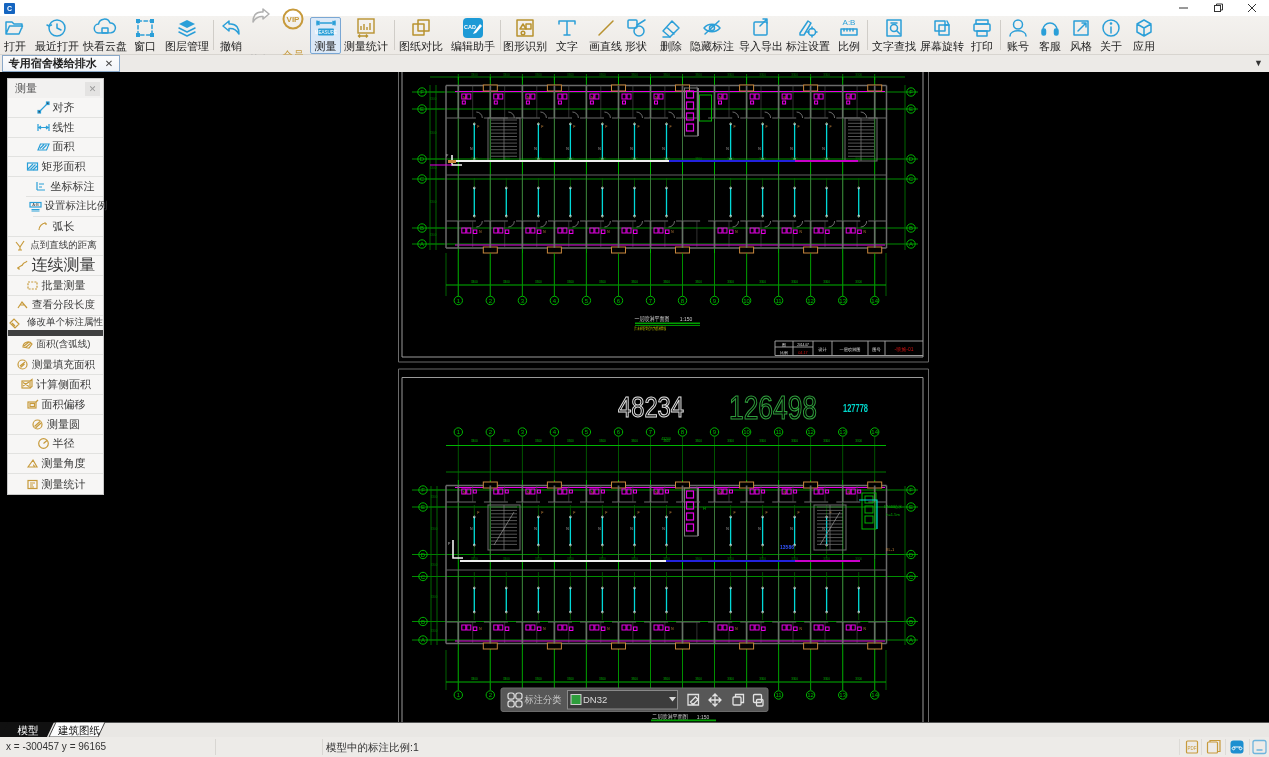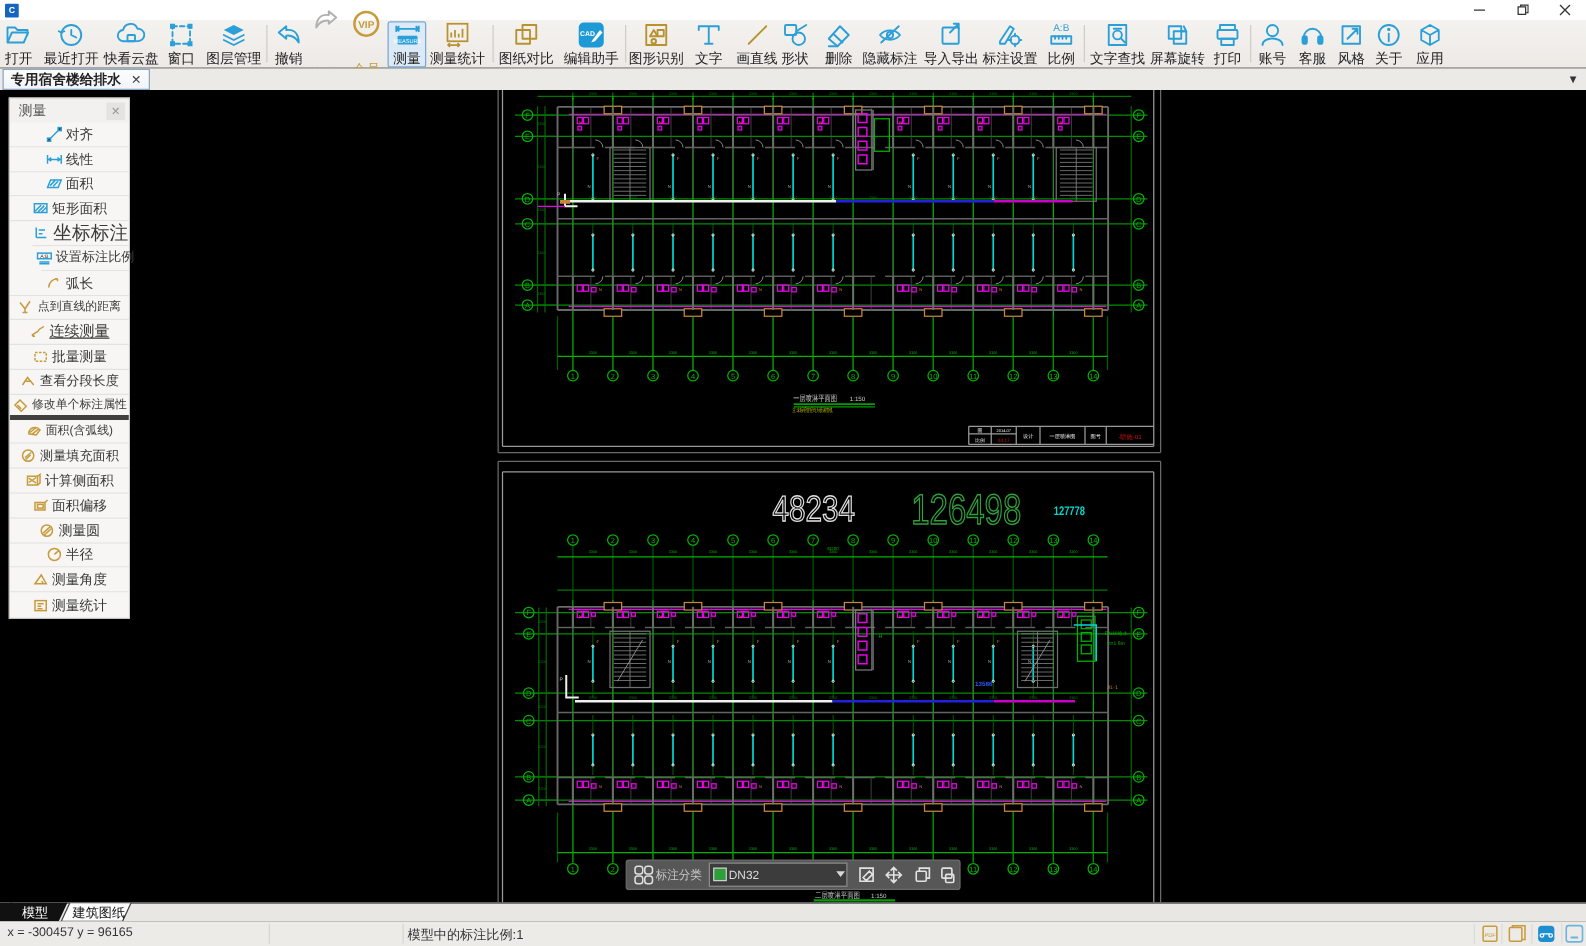--- a/index.html
+++ b/index.html
@@ -1726,21 +1726,21 @@
     </div>
 <div class="prow" style="border-bottom:1px solid #e2e2e0;font-size:11px;">
       <svg width="13" height="13" viewBox="0 0 13 13" style="flex:none">
         <g stroke="#2b9fd8" stroke-width="1.2" fill="none">
           <rect x="1.5" y="3" width="10" height="7"></rect>
           <path d="M2 9 l5 -5 M4.5 9.5 l5 -5 M7 10 l4 -4"></path>
         </g>
       </svg>
       <span>矩形面积</span>
     </div>
-<div class="prow" style="border-bottom:1px solid #e2e2e0;font-size:15px;margin-left:18px;">
+<div class="prow" style="border-bottom:1px solid #e2e2e0;font-size:11px;margin-left:18px;">
       <svg width="13" height="13" viewBox="0 0 13 13" style="flex:none">
         <g stroke="#2b9fd8" stroke-width="1.2" fill="none">
           <path d="M2 10 V2 M2 10 H10 M4 4 h5 M4 7 h3"></path>
         </g>
       </svg>
       <span>坐标标注</span>
     </div>
 <div class="prow" style="border-bottom:1px solid #e2e2e0;font-size:10.5px;margin-left:25px;">
       <svg width="13" height="13" viewBox="0 0 13 13" style="flex:none">
         <g stroke="#2b9fd8" stroke-width="1.2" fill="none">
@@ -1760,21 +1760,21 @@
       <span>弧长</span>
     </div>
 <div class="prow" style="border-bottom:1px solid #e2e2e0;font-size:9.5px;">
       <svg width="13" height="13" viewBox="0 0 13 13" style="flex:none">
         <g stroke="#c79a3b" stroke-width="1.2" fill="none">
           <path d="M2 3 l4 5 M10 2 l-4 6 M6 8 v3 M4 11 h4"></path>
         </g>
       </svg>
       <span>点到直线的距离</span>
     </div>
-<div class="prow" style="border-bottom:1px solid #e2e2e0;font-size:12px;text-decoration:underline;">
+<div class="prow" style="border-bottom:1px solid #e2e2e0;font-size:16px;">
       <svg width="13" height="13" viewBox="0 0 13 13" style="flex:none">
         <g stroke="#c79a3b" stroke-width="1.2" fill="none">
           <path d="M2 10 C 3 6 6 8 7 5 C 8 3 10 4 11 2 M2 10 l2 0 M2 10 l0 -2"></path>
         </g>
       </svg>
       <span>连续测量</span>
     </div>
 <div class="prow" style="border-bottom:1px solid #e2e2e0;font-size:11px;">
       <svg width="13" height="13" viewBox="0 0 13 13" style="flex:none">
         <g stroke="#c79a3b" stroke-width="1.2" fill="none">
@@ -1784,21 +1784,21 @@
       <span>批量测量</span>
     </div>
 <div class="prow" style="border-bottom:1px solid #e2e2e0;font-size:10.5px;">
       <svg width="13" height="13" viewBox="0 0 13 13" style="flex:none">
         <g stroke="#c79a3b" stroke-width="1.2" fill="none">
           <path d="M2 9 L6 3 L11 9 M4 6 h5"></path>
         </g>
       </svg>
       <span>查看分段长度</span>
     </div>
-<div class="prow" style="border-bottom:4px solid #404040;font-size:9.5px;">
+<div class="prow" style="border-bottom:6px solid #404040;font-size:9.5px;justify-content:space-between;">
       <svg width="13" height="13" viewBox="0 0 13 13" style="flex:none">
         <g stroke="#c79a3b" stroke-width="1.2" fill="none">
           <path d="M2 7 l4 -4 l5 5 l-4 4 z M4 7 l3 3"></path>
         </g>
       </svg>
       <span>修改单个标注属性</span>
     </div>
 <div class="prow" style="border-bottom:1px solid #e2e2e0;font-size:9.5px;">
       <svg width="13" height="13" viewBox="0 0 13 13" style="flex:none">
         <g stroke="#c79a3b" stroke-width="1.2" fill="none">

